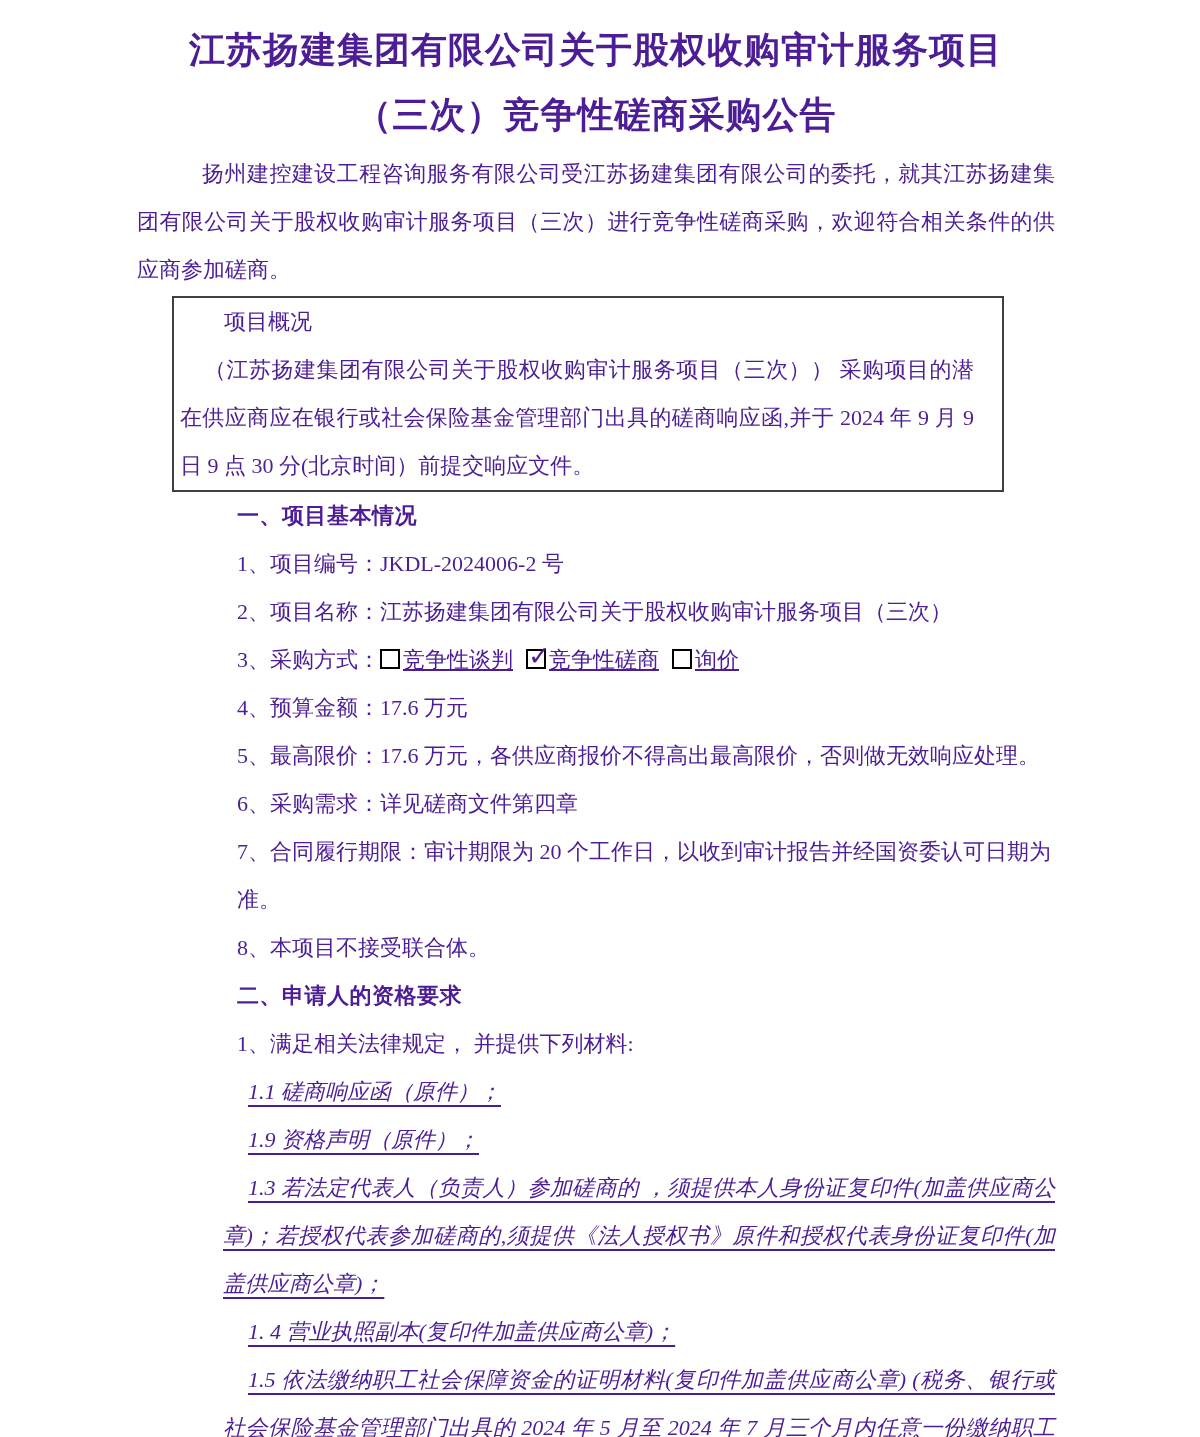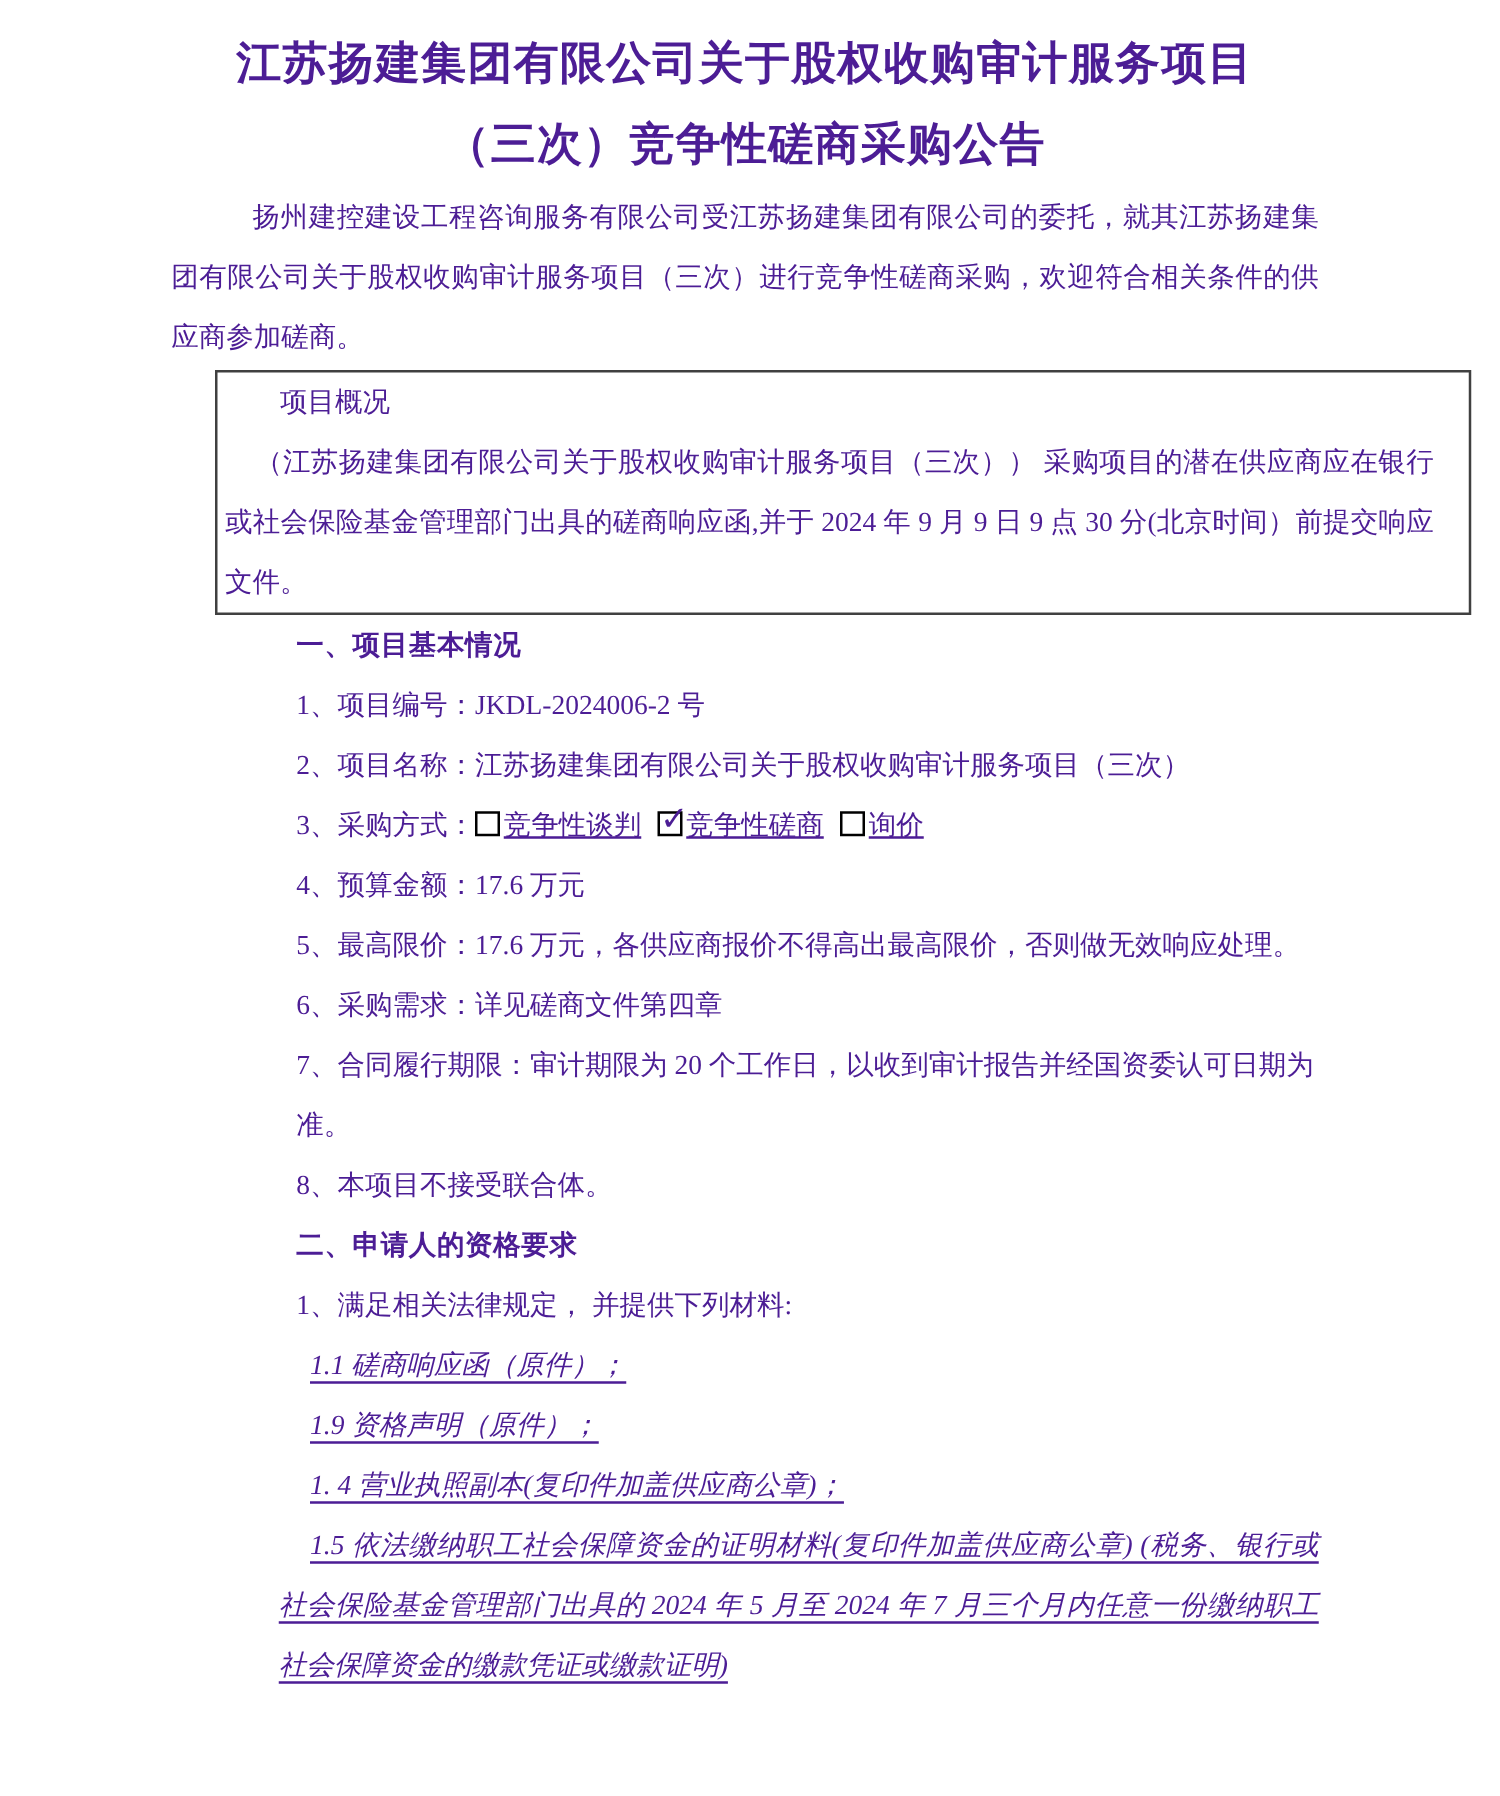--- a/index.html
+++ b/index.html
@@ -33,21 +33,21 @@
   }
   p { margin: 0; }
   .intro {
     text-indent: 65px;
     text-align: justify;
   }
   .overview-box {
     box-sizing: border-box;
     border: 2px solid #404040;
     margin: 2px 15px 0 35px;
-    width: 1005px;
+    width: 832px;
     padding: 0 28px 0 6px;
   }
   .ov-heading { text-indent: 44px; }
   .ov-para {
     text-indent: 24px;
     text-align: justify;
   }
   .u {
     text-underline-offset: 6px;
     text-decoration-thickness: 1.5px;
@@ -127,17 +127,18 @@
     <div class="item">6、采购需求：详见磋商文件第四章</div>
     <div class="item">7、合同履行期限：审计期限为 20 个工作日，以收到审计报告并经国资委认可日期为准。</div>
     <div class="item">8、本项目不接受联合体。</div>
 
     <div class="sec-heading">二、申请人的资格要求</div>
 
     <div class="item">1、满足相关法律规定， 并提供下列材料:</div>
 
     <p class="req">1.1 磋商响应函（原件）；</p>
     <p class="req">1.9 资格声明（原件）；</p>
+    <p class="req">1.3 若法定代表人（负责人）参加磋商的 ，须提供本人身份证复印件(加盖供应商公章)；若授权代表参加磋商的,须提供《法人授权书》原件和授权代表身份证复印件(加盖供应商公章)；</p>
     <p class="req">1. 4 营业执照副本(复印件加盖供应商公章)；</p>
     <p class="req">1.5 依法缴纳职工社会保障资金的证明材料(复印件加盖供应商公章) (税务、银行或社会保险基金管理部门出具的 2024 年 5 月至 2024 年 7 月三个月内任意一份缴纳职工社会保障资金的缴款凭证或缴款证明)</p>
 
   </div>
 </div>
 
 </body></html>

